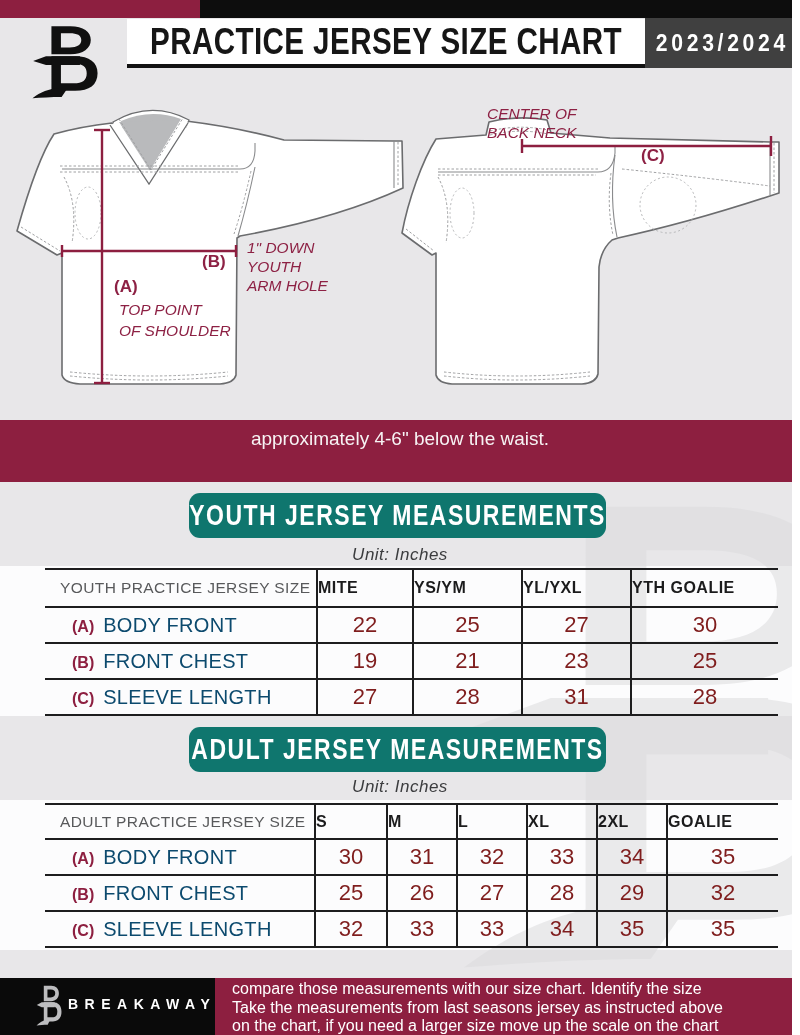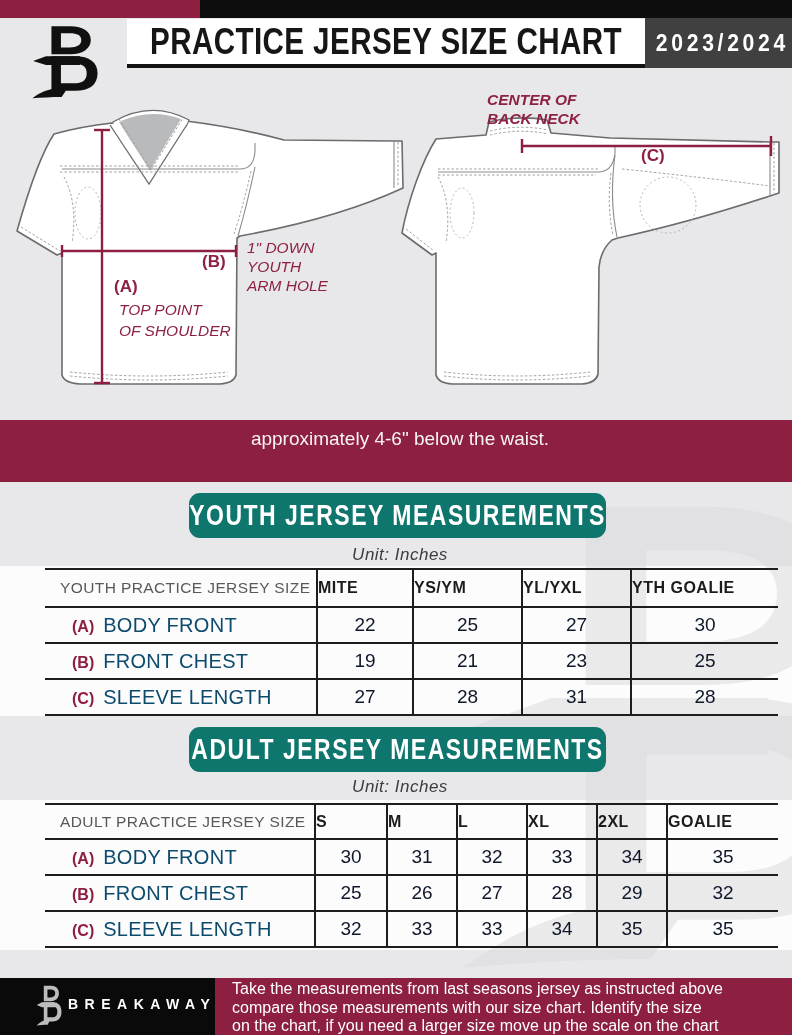--- a/index.html
+++ b/index.html
@@ -51,21 +51,21 @@
   .youth-table{top:568px;}
   .adult-table{top:803px;}
   .size-table tr{border-top:2.5px solid #1d1d1e;}
   .size-table th,.size-table td{border-left:2px solid #1d1d1e;padding:0;margin-top:25px;}
   .size-table th:first-child,.size-table td:first-child{border-left:none;}
   th.label-col{font-size:15.5px;color:#58595b;font-weight:normal;text-align:left;padding-left:15px;letter-spacing:.4px;}
   th.size-col{font-size:16px;font-weight:bold;color:#1b1b1c;letter-spacing:.5px;text-align:left;}
   td.label-cell{text-align:left;padding-left:27px;}
   .row-key{color:#8d1f40;font-weight:bold;font-size:16px;}
   .row-label{color:#0c4a6e;font-size:20px;margin-left:9px;letter-spacing:.3px;}
-  td.value{text-align:center;color:#0f172a;font-size:19px;}
+  td.value{text-align:center;color:#7f1d1d;font-size:22px;}
 
   
   .footer-black{position:absolute;left:0;top:978px;width:800px;height:57px;background:#0a0a0a;}
   .footer-maroon{position:absolute;left:215px;top:978px;width:585px;height:57px;background:#8d1f40;
                  color:#fff;font-size:16px;line-height:18.5px;padding:2px 0 0 17px;box-sizing:border-box;}
   .footer-logo{position:absolute;left:36px;top:985px;width:26px;height:42px;}
   .footer-brand{position:absolute;left:68px;top:996px;color:#fff;font-size:14px;font-weight:bold;letter-spacing:6.5px;}
 
   .jersey-outline{fill:#ffffff;stroke:#6b6c6e;stroke-width:1.6;stroke-linejoin:round;}
   .seam{fill:none;stroke:#8a8b8d;stroke-width:1.1;}
@@ -148,21 +148,21 @@
       <path class="stitch" d="M444,287 Q516,295 590,287"></path>
       <path class="stitch" d="M444,291 Q516,299 590,291"></path>
       <g class="measure">
         <path d="M522,61 H771"></path>
           <path d="M522,54 V68"></path>
           <path d="M771,51 V71"></path>
       </g>
     </g>
   </svg>
 
-  <div class="diag-note" style="left:487px;top:90px;font-weight:bold;">
+  <div class="diag-note" style="left:487px;top:104px;">
     <div>CENTER OF</div>
     <div>BACK NECK</div>
   </div>
   <div class="diag-label" style="left:641px;top:146px;">(C)</div>
   <div class="diag-label" style="left:202px;top:252px;">(B)</div>
   <div class="diag-note" style="left:247px;top:238px;">
     <div>1" DOWN</div>
     <div>YOUTH</div>
     <div>ARM HOLE</div>
   </div>
@@ -292,18 +292,18 @@
   <svg class="footer-logo" viewBox="0 0 100 112" preserveAspectRatio="none">
     <g fill="#bdbdbf">
       <path fill-rule="evenodd" d="M30,2 H58 C77,2 88,10 88,22 C88,34 77,43 58,43 H30 Z M44,12 H57 C68,12 74,15 74,22 C74,29 68,33 57,33 H44 Z"></path>
       <path d="M3,53 L22,46 H72 V59 H22 Z"></path>
       <path fill-rule="evenodd" d="M30,46 H65 C86,46 98,55 98,71 C98,88 86,97 65,97 H30 Z M44,57 H63 C76,57 82,61 82,71 C82,81 76,86 63,86 H44 Z"></path>
       <path d="M2,108 C14,99 26,94 42,93 H54 L45,106 C30,106 14,107 2,108 Z"></path>
     </g>
   </svg>
   <div class="footer-brand">BREAKAWAY</div>
   <div class="footer-maroon">
+    <div>compare those measurements  with our size chart. Identify the size</div>
     <div>Take the measurements from last seasons jersey as instructed above</div>
-    <div>compare those measurements  with our size chart. Identify the size</div>
     <div>on the chart, if you need a larger size move up the scale on the chart</div>
   </div>
 
 </div>
 
 </body></html>

